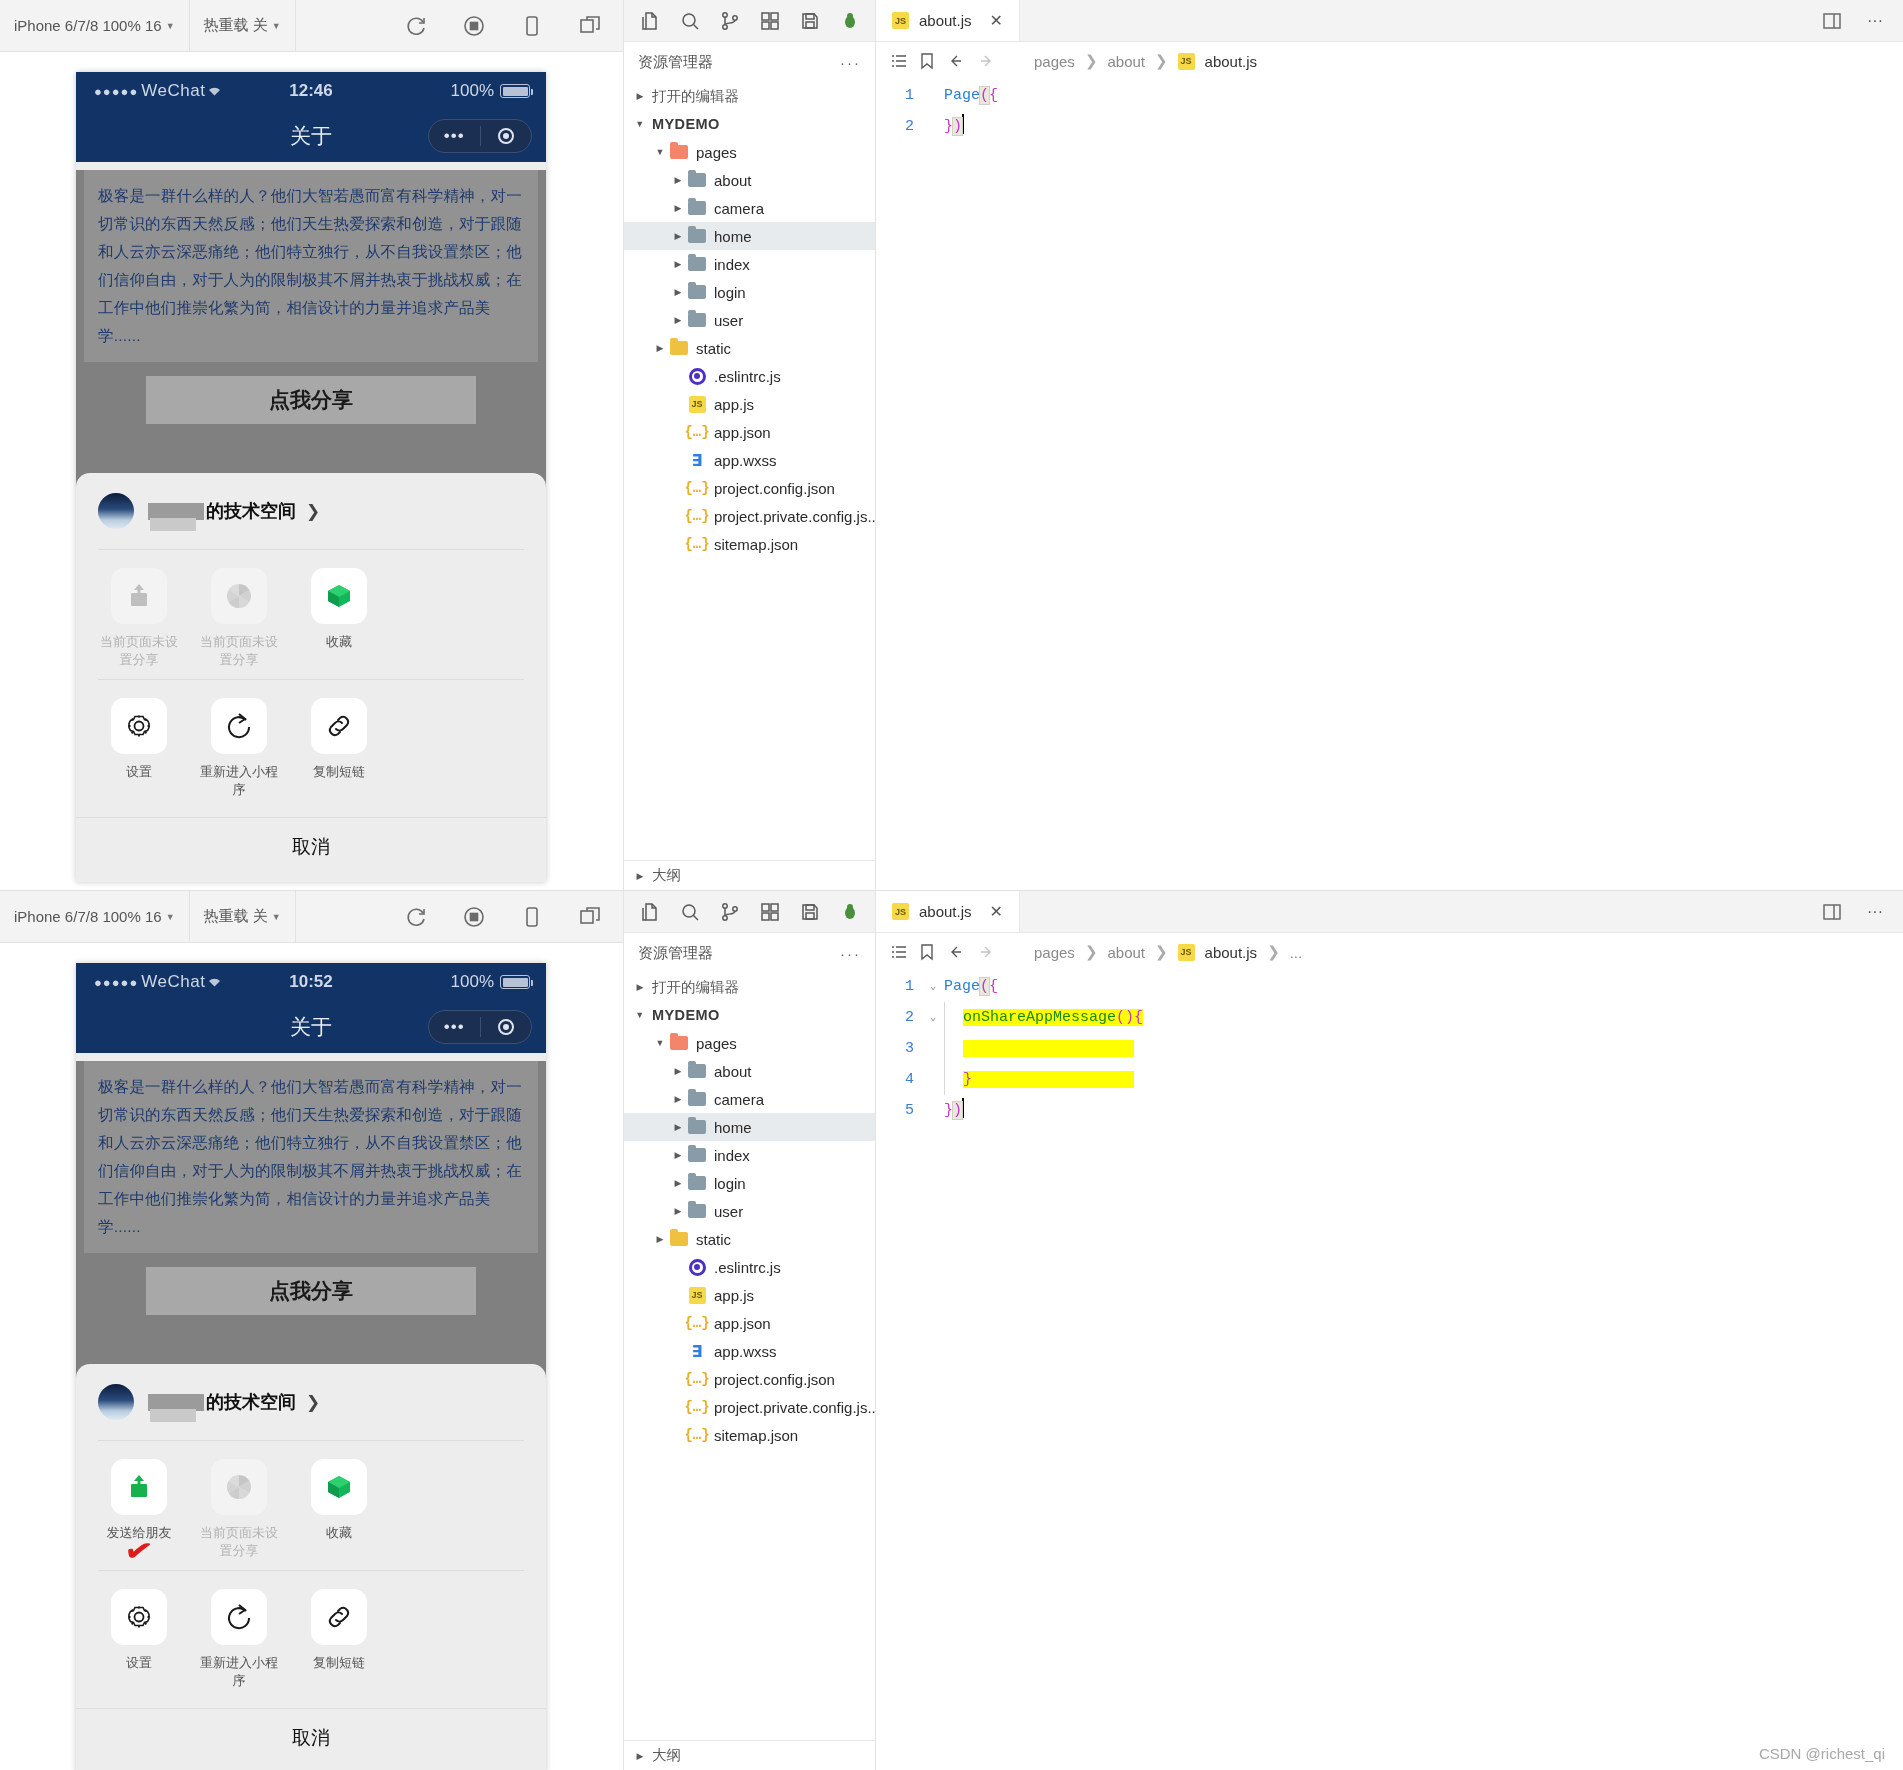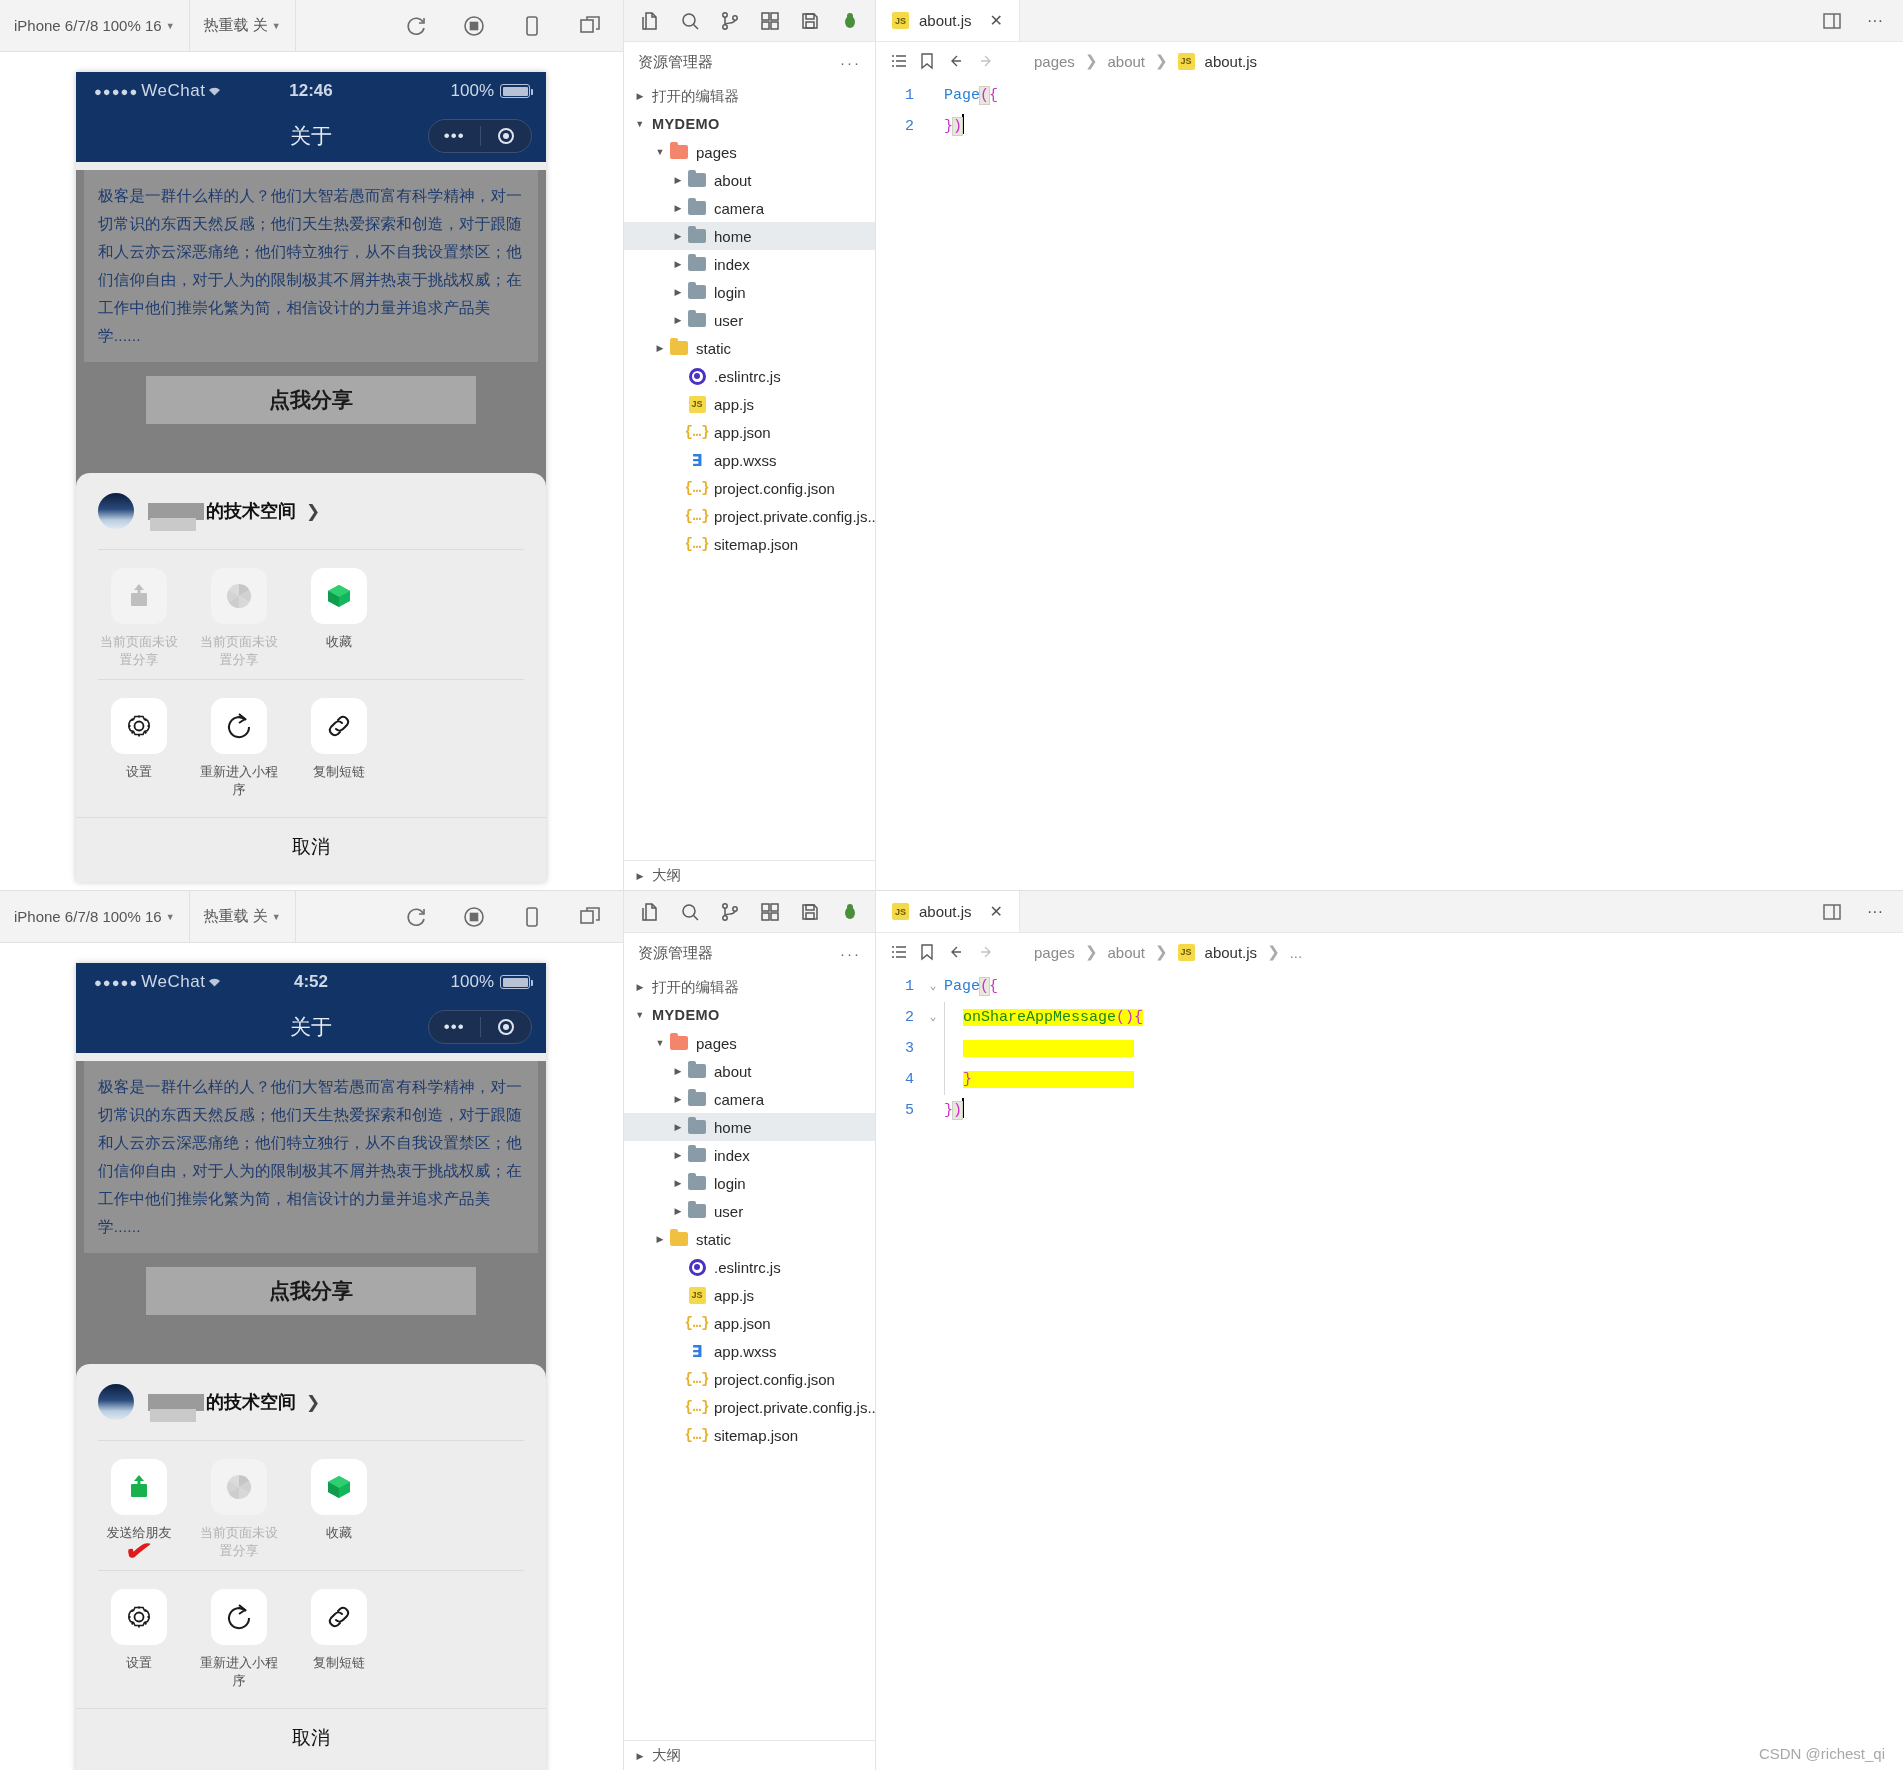--- a/index.html
+++ b/index.html
@@ -599,21 +599,21 @@
 
     <div class="phone">
       <div class="phone-statusbar">
         <span class="carrier">
           <span class="dots">●●●●●</span>
           <span>WeChat</span>
           <svg width="13" height="11" viewBox="0 0 13 11" fill="currentColor">
               <path d="M6.5 9.5 1 4a8 8 0 0 1 11 0z" opacity=".9"></path>
             </svg>
         </span>
-        <span class="clock">4:52</span>
+        <span class="clock">10:52</span>
         <span class="battery-wrap">
           <span>100%</span>
           <span class="batt">
               <i></i>
             </span>
         </span>
       </div>
       <div class="phone-navbar">
         <span>关于</span>
         <span class="capsule">

